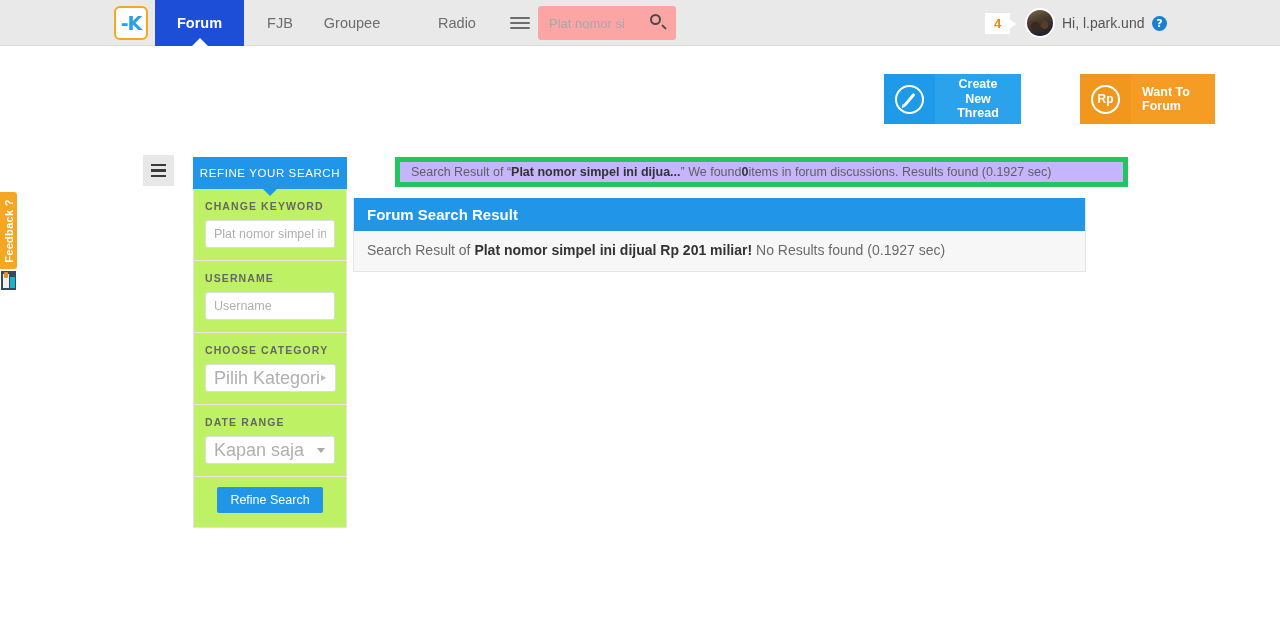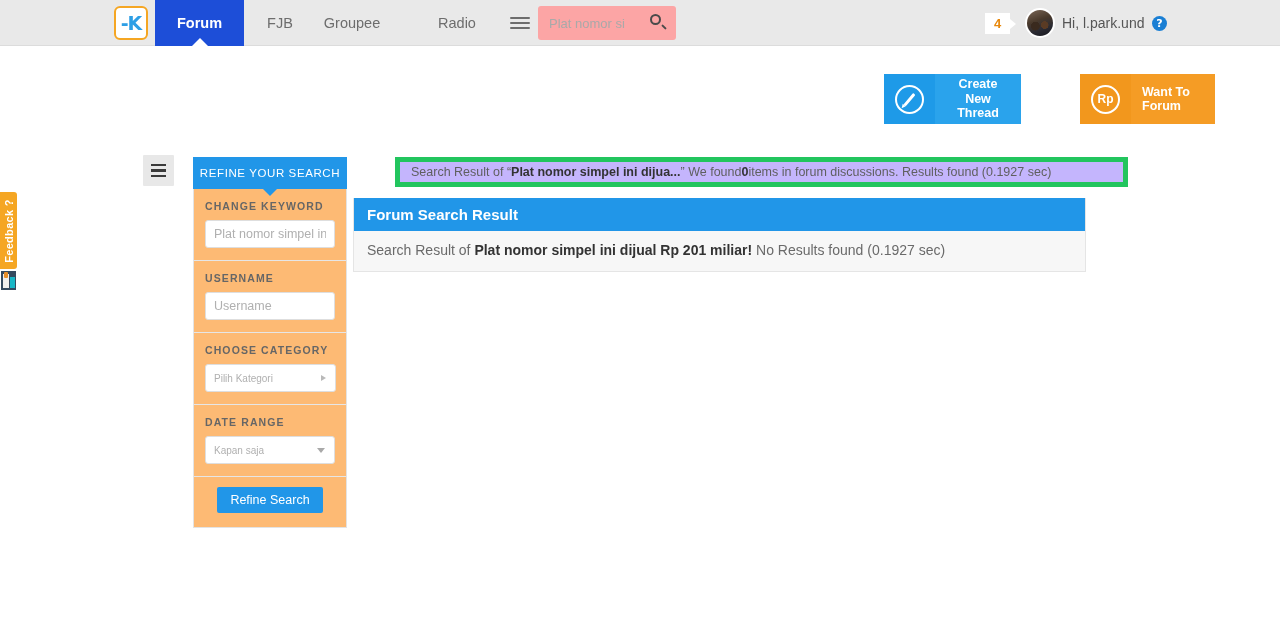--- a/index.html
+++ b/index.html
@@ -344,21 +344,21 @@
     content: "";
     position: absolute;
     bottom: -7px; left: 50%;
     margin-left: -7px;
     width: 0; height: 0;
     border-left: 7px solid transparent;
     border-right: 7px solid transparent;
     border-top: 7px solid #2196e8;
   }
   .refine-body {
-    background: #fdba74;
+    background: #bef264;
     border: 1px solid #e3e3e3;
     border-top: 0;
     box-sizing: border-box;
     width: 154px;
   }
   .filter-group {
     padding: 11px 11px 12px 11px;
     border-bottom: 1px solid #e6e6e6;
   }
   .filter-group:last-child { border-bottom: 0; }
@@ -388,21 +388,21 @@
     position: relative;
     width: 100%;
     height: 28px;
     border: 1px solid #dedede;
     border-radius: 3px;
     background: #ffffff;
     box-sizing: border-box;
     display: flex;
     align-items: center;
     padding: 0 8px;
-    font-size: 10px;
+    font-size: 18px;
     color: #b0b0b0;
     cursor: pointer;
   }
   .select-box.wide { width: 131px; }
   .chev-right {
     position: absolute;
     right: 9px; top: 50%;
     margin-top: -3.5px;
     width: 0; height: 0;
     border-top: 3.5px solid transparent;

